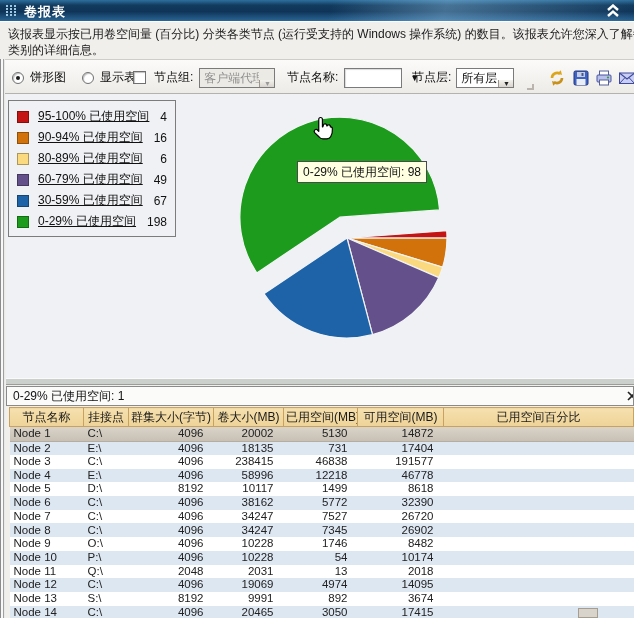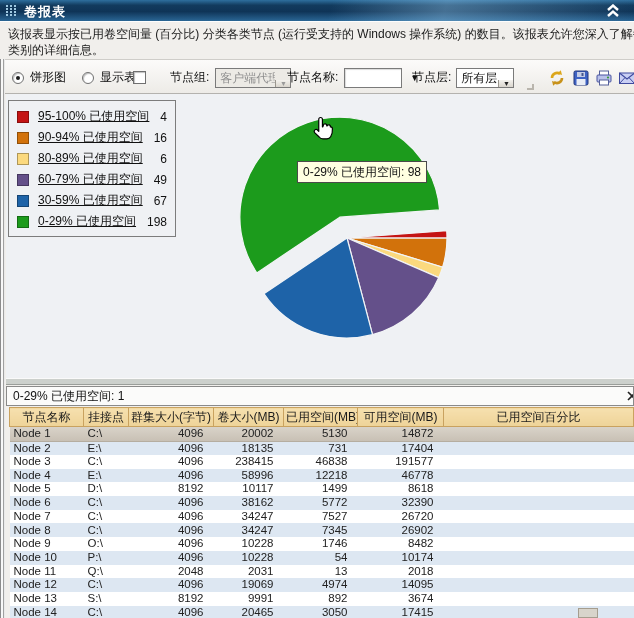--- a/index.html
+++ b/index.html
@@ -126,21 +126,21 @@
     <div class="tb" style="left:12px;">
       <span class="radio checked"></span>
       <span style="margin-left:6px;font-family:Liberation Mono, monospace;">饼形图</span>
     </div>
     <div class="tb" style="left:82px;">
       <span class="radio"></span>
       <span style="margin-left:6px;">显示表</span>
     </div>
     <div class="tb" style="left:133px;">
       <span class="checkbox"></span>
-      <span style="margin-left:24px;">节点组:</span>
+      <span style="margin-left:8px;">节点组:</span>
       <span class="combo disabled" style="margin-left:6px; width:76px;">
         <span class="txt" style="flex:1;">客户端代理</span>
         <span class="btn">▼</span>
       </span>
     </div>
     <div class="tb" style="left:287px;">
       <span>节点名称:</span>
       <input class="textbox" style="margin-left: 6px;" value="">
       <span class="flat-arrow" style="margin-left:8px;">▼</span>
     </div>

